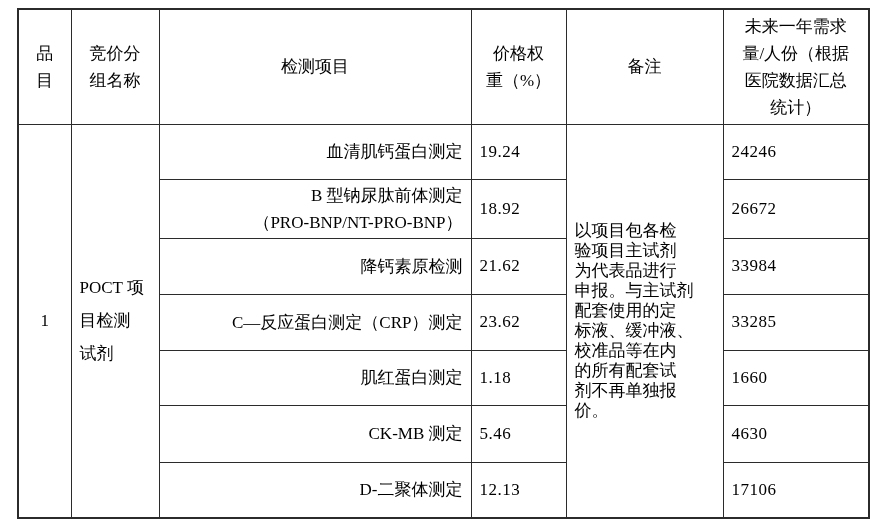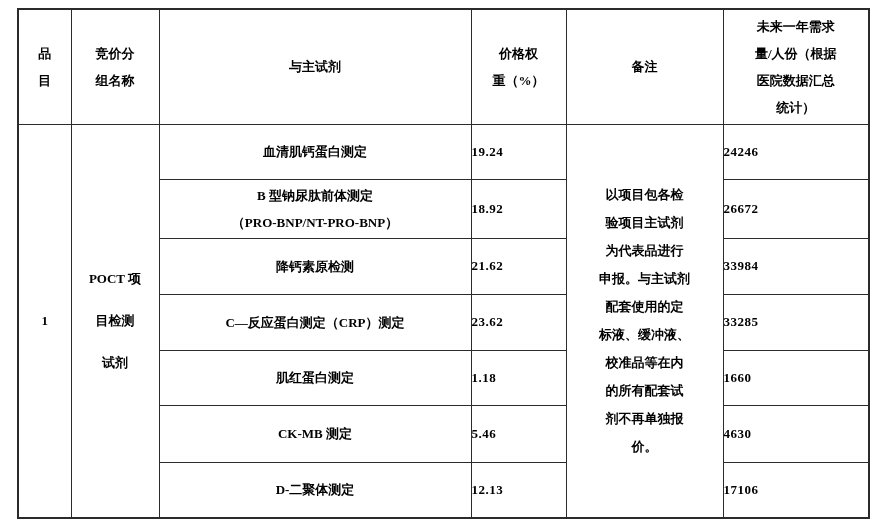--- a/index.html
+++ b/index.html
@@ -19,24 +19,24 @@
   table.doc-table {
     position: absolute;
     left: 17px;
     top: 8px;
     border-collapse: collapse;
     table-layout: fixed;
     border: 2px solid #2b2b2b;
   }
   .doc-table th, .doc-table td {
     border: 1.5px solid #2b2b2b;
-    font-size: 13px;
-    font-weight: bold;
+    font-size: 17px;
+    font-weight: normal;
     vertical-align: middle;
-    padding: 2px 0;
+    padding: 2px 8px;
     overflow: hidden;
   }
   
   .col-item   { width: 53px; }
   .col-group  { width: 88px; }
   .col-test   { width: 312px; }
   .col-weight { width: 95px; }
   .col-remark { width: 157px; }
   .col-demand { width: 146px; }
 
@@ -52,38 +52,37 @@
 
   .th {
     text-align: center;
     white-space: pre-line;
     line-height: 27px;
   }
   .c-item {
     text-align: center;
   }
   .c-group {
-    text-align: center;
     white-space: pre-line;
-    line-height: 42px;
+    line-height: 33px;
   }
   .c-name {
-    text-align: center;
+    text-align: right;
     padding-left: 12px;
     white-space: pre-line;
     line-height: 27px;
   }
   .c-weight, .c-demand {
     text-align: left;
     letter-spacing: 0.5px;
   }
   .c-remark {
-    text-align: center;
+    text-align: left;
     white-space: pre-line;
-    line-height: 28px;
+    line-height: 20px;
     padding: 0 6px;
   }
 </style>
 </head>
 <body>
 
 <div class="page">
   <table class="doc-table">
     <colgroup>
       <col class="col-item">
@@ -92,21 +91,21 @@
       <col class="col-weight">
       <col class="col-remark">
       <col class="col-demand">
     </colgroup>
     <thead>
       <tr class="hdr">
         <th class="th">品
 目</th>
         <th class="th">竞价分
 组名称</th>
-        <th class="th">与主试剂</th>
+        <th class="th">检测项目</th>
         <th class="th">价格权
 重（%）</th>
         <th class="th">备注</th>
         <th class="th">未来一年需求
 量/人份（根据
 医院数据汇总
 统计）</th>
       </tr>
     </thead>
     <tbody>

